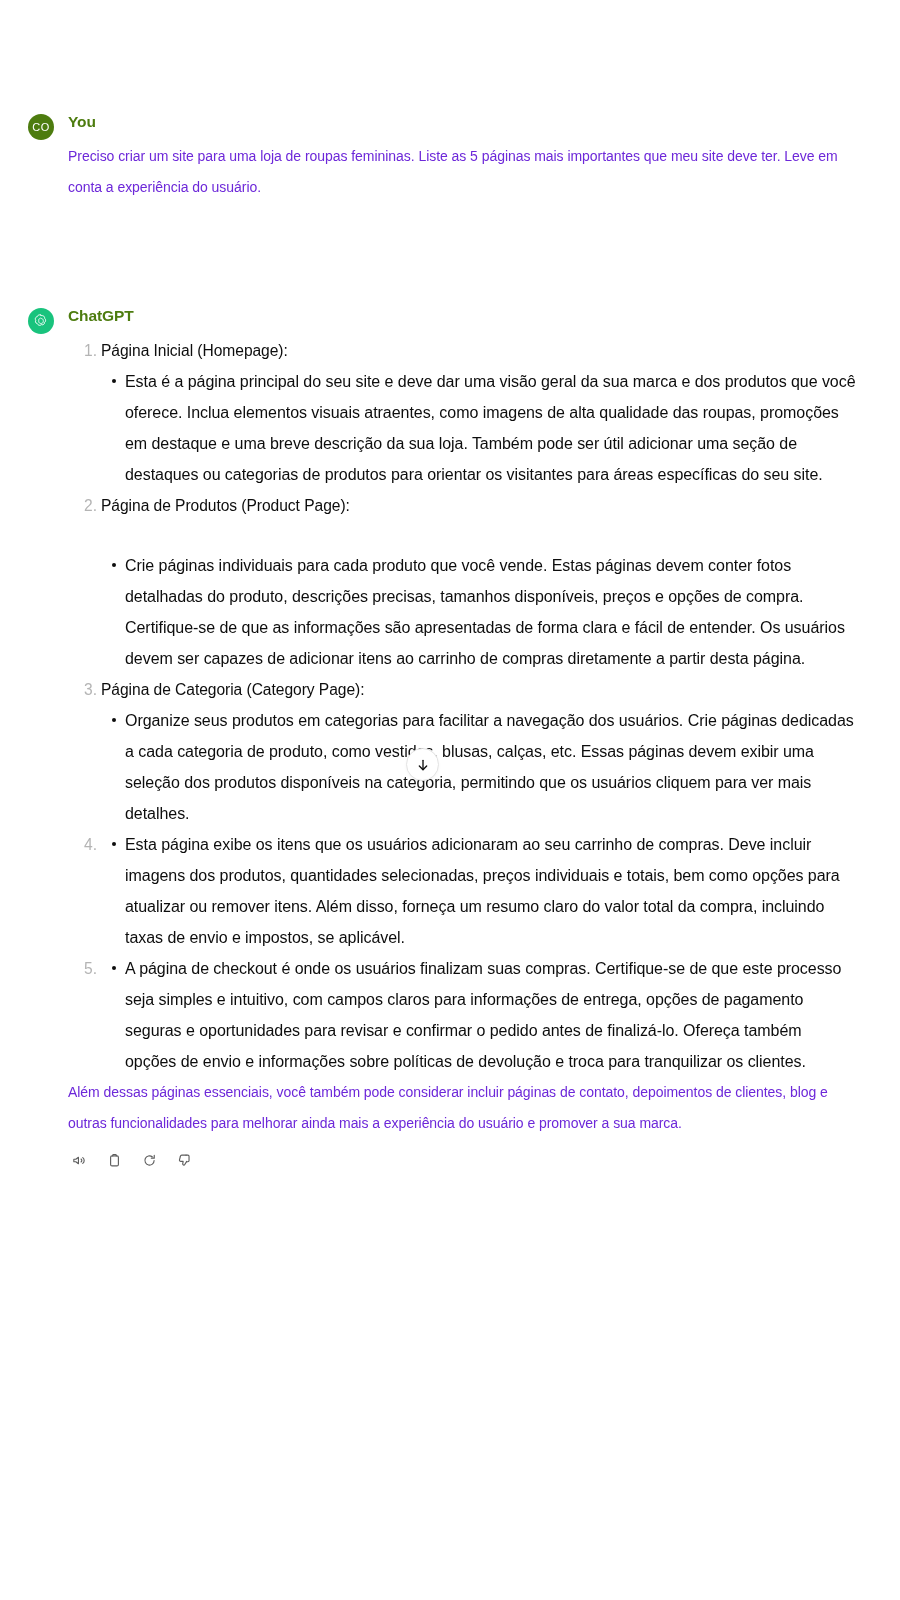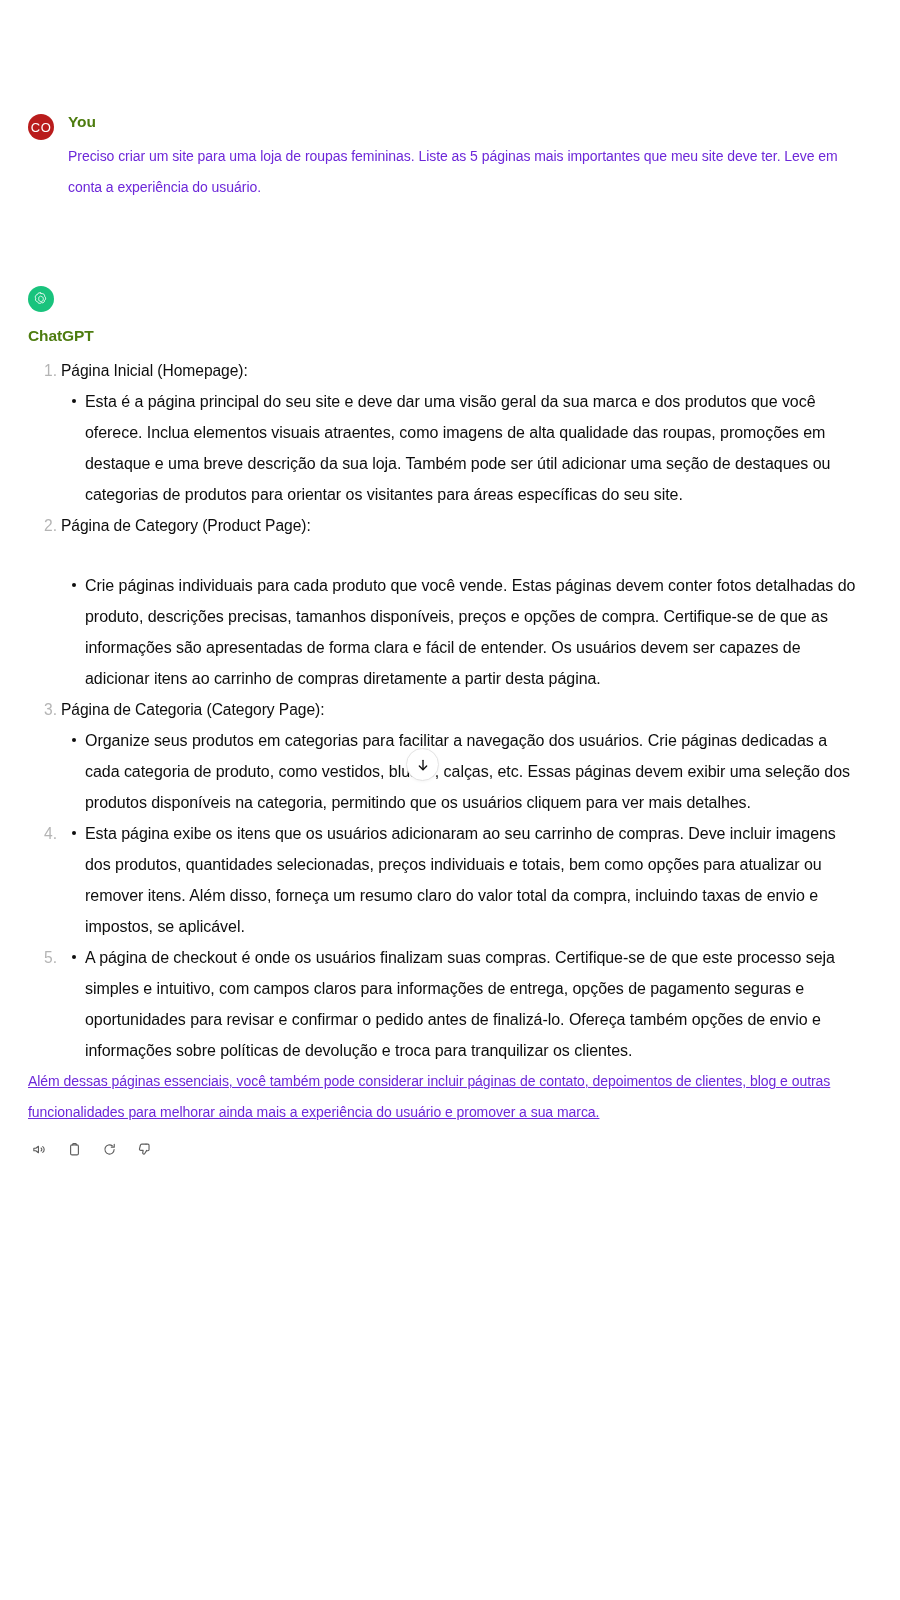--- a/index.html
+++ b/index.html
@@ -26,43 +26,42 @@
   }
 
   
   .message {
     display: flex;
     align-items: flex-start;
     gap: 14px;
   }
 
   .message + .message {
-    margin-top: 81px;
-    flex-direction: column;
+    margin-top: 103px;
   }
 
   .avatar-col {
     flex: 0 0 26px;
     padding-top: 2px;
   }
 
   .avatar {
     width: 26px;
     height: 26px;
     border-radius: 50%;
     display: flex;
     align-items: center;
     justify-content: center;
     overflow: hidden;
   }
 
   .avatar-user {
-    background: #b91c1c;
+    background: #4d7c0f;
     color: #ffffff;
-    font-size: 13px;
+    font-size: 11px;
     letter-spacing: 0.5px;
     font-weight: 400;
     text-transform: uppercase;
   }
 
   .avatar-assistant {
     background: #19C37D;
   }
 
   .avatar-assistant svg { width: 18px; height: 18px; display: block; }
@@ -86,21 +85,21 @@
     font-size: 14px;
     line-height: 31px;
     color: #6d28d9;
     letter-spacing: -0.05px;
   }
 
   .user-text { line-height: 30px; }
 
   .intro { margin-bottom: 12px; }
 
-  .outro { margin-top: 30px; text-decoration: underline; }
+  .outro { margin-top: 30px; }
 
   
   ol.pages {
     margin: 0;
     padding: 0 0 0 33px;
     list-style: none;
     counter-reset: pageitem;
   }
 
   ol.pages > li {
@@ -244,21 +243,21 @@
 
 
       <ol class="pages">
         <li data-idx="1">
           <div class="item-title">Página Inicial (Homepage):</div>
           <ul class="details">
             <li>Esta é a página principal do seu site e deve dar uma visão geral da sua marca e dos produtos que você oferece. Inclua elementos visuais atraentes, como imagens de alta qualidade das roupas, promoções em destaque e uma breve descrição da sua loja. Também pode ser útil adicionar uma seção de destaques ou categorias de produtos para orientar os visitantes para áreas específicas do seu site.</li>
           </ul>
         </li>
         <li data-idx="2">
-          <div class="item-title">Página de Category (Product Page):</div>
+          <div class="item-title">Página de Produtos (Product Page):</div>
           <ul class="details">
             <li>Crie páginas individuais para cada produto que você vende. Estas páginas devem conter fotos detalhadas do produto, descrições precisas, tamanhos disponíveis, preços e opções de compra. Certifique-se de que as informações são apresentadas de forma clara e fácil de entender. Os usuários devem ser capazes de adicionar itens ao carrinho de compras diretamente a partir desta página.</li>
           </ul>
         </li>
         <li data-idx="3">
           <div class="item-title">Página de Categoria (Category Page):</div>
           <ul class="details">
             <li>Organize seus produtos em categorias para facilitar a navegação dos usuários. Crie páginas dedicadas a cada categoria de produto, como vestidos, blusas, calças, etc. Essas páginas devem exibir uma seleção dos produtos disponíveis na categoria, permitindo que os usuários cliquem para ver mais detalhes.</li>
           </ul>
         </li>

